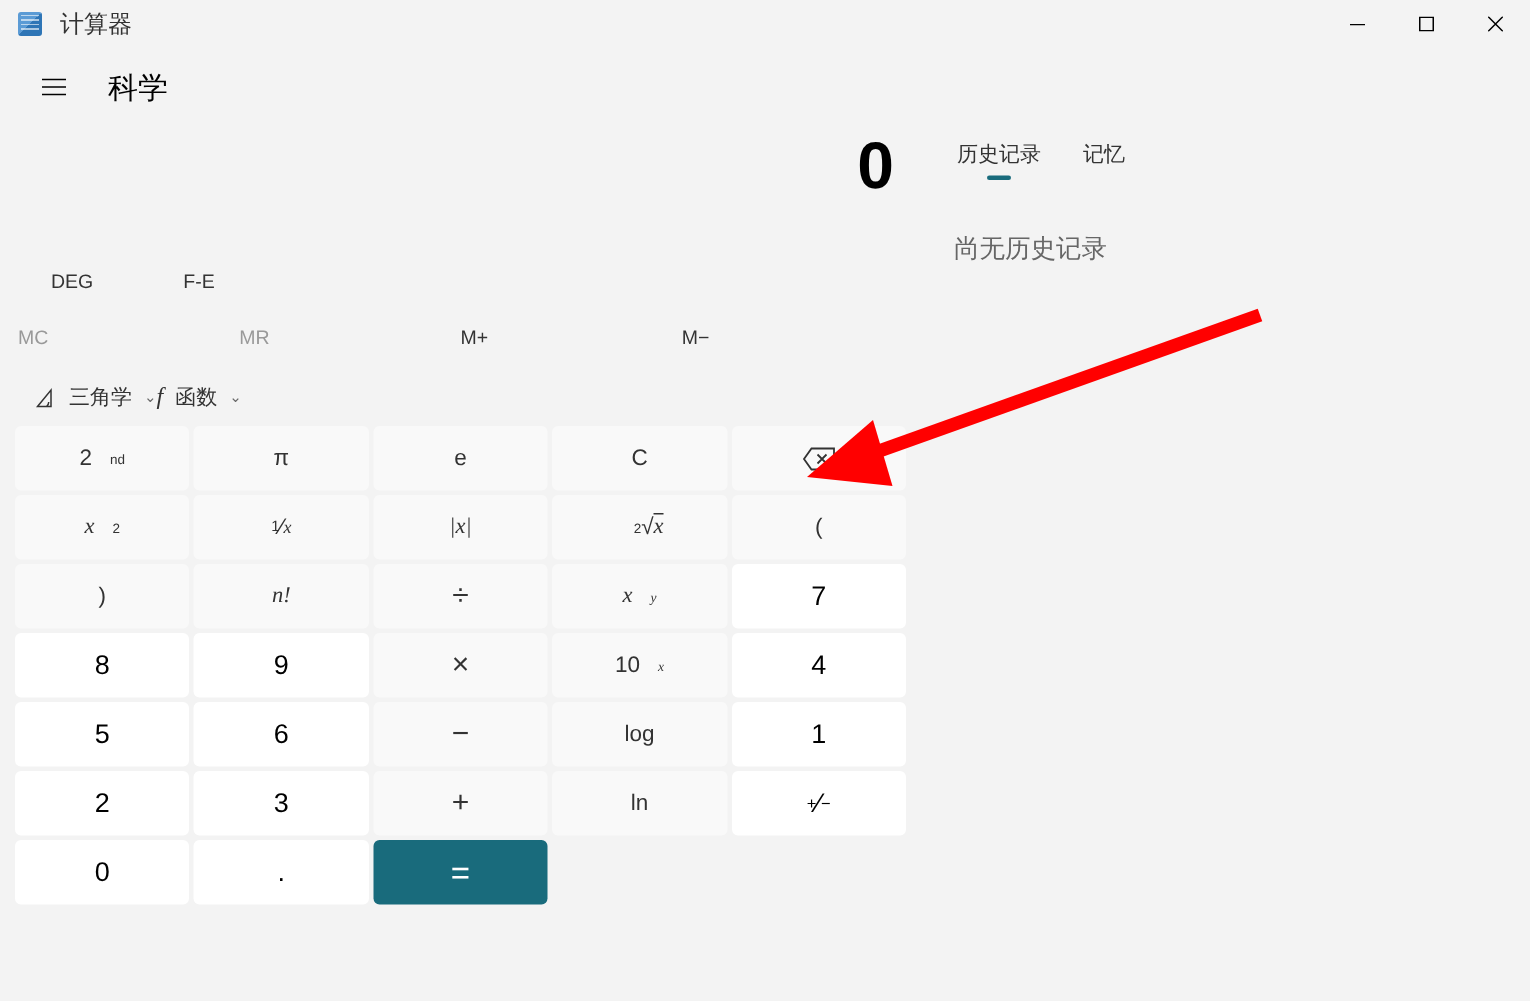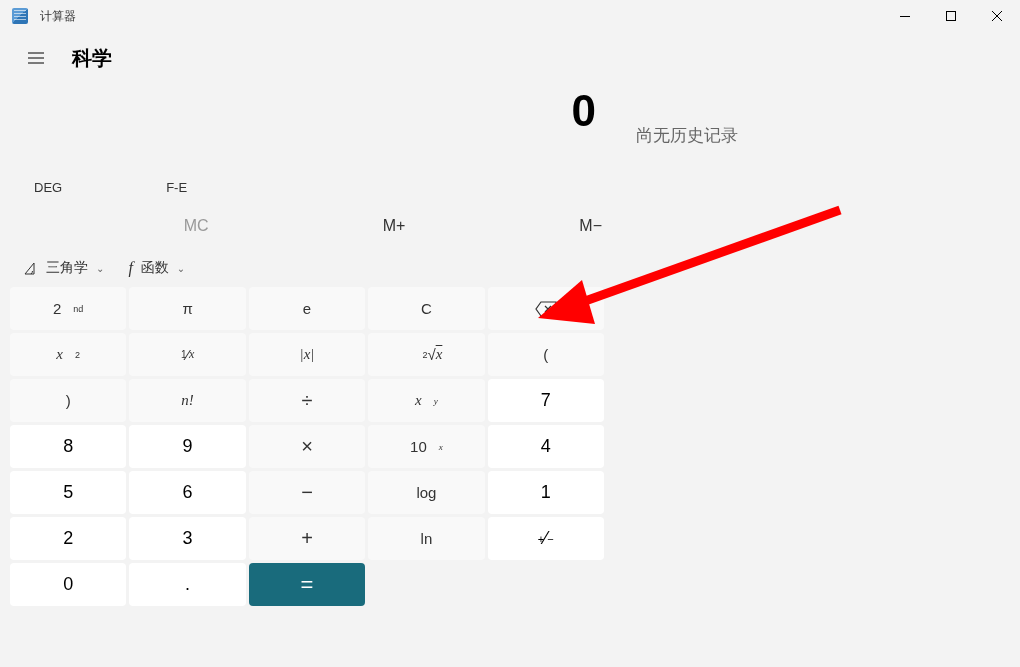--- a/index.html
+++ b/index.html
@@ -2,42 +2,42 @@
 <html><head>
   <meta charset="utf-8">
   <style>
     * { box-sizing: border-box; margin: 0; padding: 0; font-family: "Segoe UI", "Microsoft YaHei", sans-serif; }
     body { width: 1020px; height: 667px; background: #f3f3f3; overflow: hidden; position: relative; }
     
     .titlebar { height: 32px; display: flex; align-items: center; justify-content: space-between; padding-left: 12px; }
     .titlebar-left { display: flex; align-items: center; gap: 12px; }
     .app-icon { width: 16px; height: 16px; background: linear-gradient(135deg, #5b9bd5 50%, #2e75b6 50%); border-radius: 2px; position: relative; }
     .app-icon::before { content: ""; position: absolute; inset: 2px; background: repeating-linear-gradient(to bottom, #fff 0 1px, transparent 1px 3px); opacity: 0.6; }
-    .titlebar-title { font-size: 12px; color: #333; }
+    .titlebar-title { font-size: 16px; color: #333; }
     .window-controls { display: flex; }
     .wctl { width: 46px; height: 32px; display: flex; align-items: center; justify-content: center; cursor: pointer; }
     
     .header-row { display: flex; align-items: center; padding: 8px 16px 0 16px; gap: 16px; }
     .hamburger { width: 40px; height: 36px; display: flex; align-items: center; justify-content: center; border-radius: 4px; cursor: pointer; }
-    .mode-title { font-size: 20px; font-weight: 700; }
+    .mode-title { font-size: 20px; font-weight: 400; }
     
     .main-area { display: flex; }
     .calc-area { width: 614px; padding: 0 4px; display: flex; flex-direction: column; }
     
     .display { text-align: right; padding: 10px 14px 0 14px; }
     .display-result { font-size: 44px; font-weight: 600; color: #000; }
     
-    .toggle-row { display: flex; padding: 6px 14px; gap: 72px; margin-top: 32px; }
+    .toggle-row { display: flex; padding: 6px 14px; gap: 28px; margin-top: 32px; }
     .toggle-item { font-size: 13px; color: #333; cursor: pointer; padding: 6px 16px; }
     
     .mem-row { display: flex; padding: 0 8px; justify-content: space-between; }
-    .mem-btn { flex: 1; text-align: right; font-size: 16px; color: #333; padding: 10px 0; cursor: pointer; }
+    .mem-btn { flex: 1; text-align: left; font-size: 13px; color: #333; padding: 10px 0; cursor: pointer; }
     .mem-btn.disabled { color: #999; }
     
-    .func-row { display: flex; gap: 24px; padding: 14px 20px 10px 20px; align-items: flex-start; }
+    .func-row { display: flex; padding: 14px 20px 10px 20px; align-items: flex-start; }
     .func-dropdown { display: flex; align-items: center; gap: 8px; font-size: 14px; color: #333; cursor: pointer; }
     .chev { font-size: 10px; color: #666; }
     
     .keypad { display: grid; grid-template-columns: repeat(5, 1fr); gap: 3px; padding: 0 6px 6px 6px; }
     .key { height: 43px; display: flex; align-items: center; justify-content: center; border-radius: 4px; cursor: pointer; font-size: 15px; border: none; }
     .key.fn { background: #f9f9f9; color: #333; }
     .key.num { background: #fff; color: #000; font-size: 18px; }
     .key.op { background: #f9f9f9; color: #333; font-size: 20px; }
     .key.eq { background: #196b7c; color: #fff; font-size: 22px; }
     .key .sup { font-size: 9px; vertical-align: super; margin-left: 12px; }
@@ -99,20 +99,21 @@
       <div class="display-result">0</div>
     </div>
 
     <div class="toggle-row">
       <div class="toggle-item">DEG</div>
       <div class="toggle-item">F-E</div>
     </div>
 
     <div class="mem-row">
       <div class="mem-btn disabled">MC</div>
+      <div class="mem-btn disabled">MR</div>
       <div class="mem-btn">M+</div>
       <div class="mem-btn">M−</div>
     </div>
 
     <div class="func-row">
       <div class="func-dropdown">
         <span class="tri-icon">
           <svg width="14" height="14" viewBox="0 0 14 14">
               <path d="M1 13 L10 2 L10 13 Z M7 13 A4 4 0 0 0 8.5 10" fill="none" stroke="#333" stroke-width="1"></path>
             </svg>
@@ -199,20 +200,24 @@
           <span>⁄</span>
           <span style="font-size:11px;vertical-align:sub">−</span>
         </button>
       <button class="key num">0</button>
       <button class="key num">.</button>
       <button class="key eq">=</button>
     </div>
   </div>
 
   <div class="sidebar">
+    <div class="side-tabs">
+      <div class="side-tab active">历史记录</div>
+      <div class="side-tab">记忆</div>
+    </div>
     <div class="side-empty">尚无历史记录</div>
   </div>
 </div>
 
 <svg class="arrow-overlay" style="left:530px;top:200px;width:330px;height:130px">
   <defs>
     <marker id="ah" markerWidth="12" markerHeight="12" refX="2" refY="6" orient="auto">
       <path d="M0 0 L12 6 L0 12 Z" fill="red"></path>
     </marker>
   </defs>

